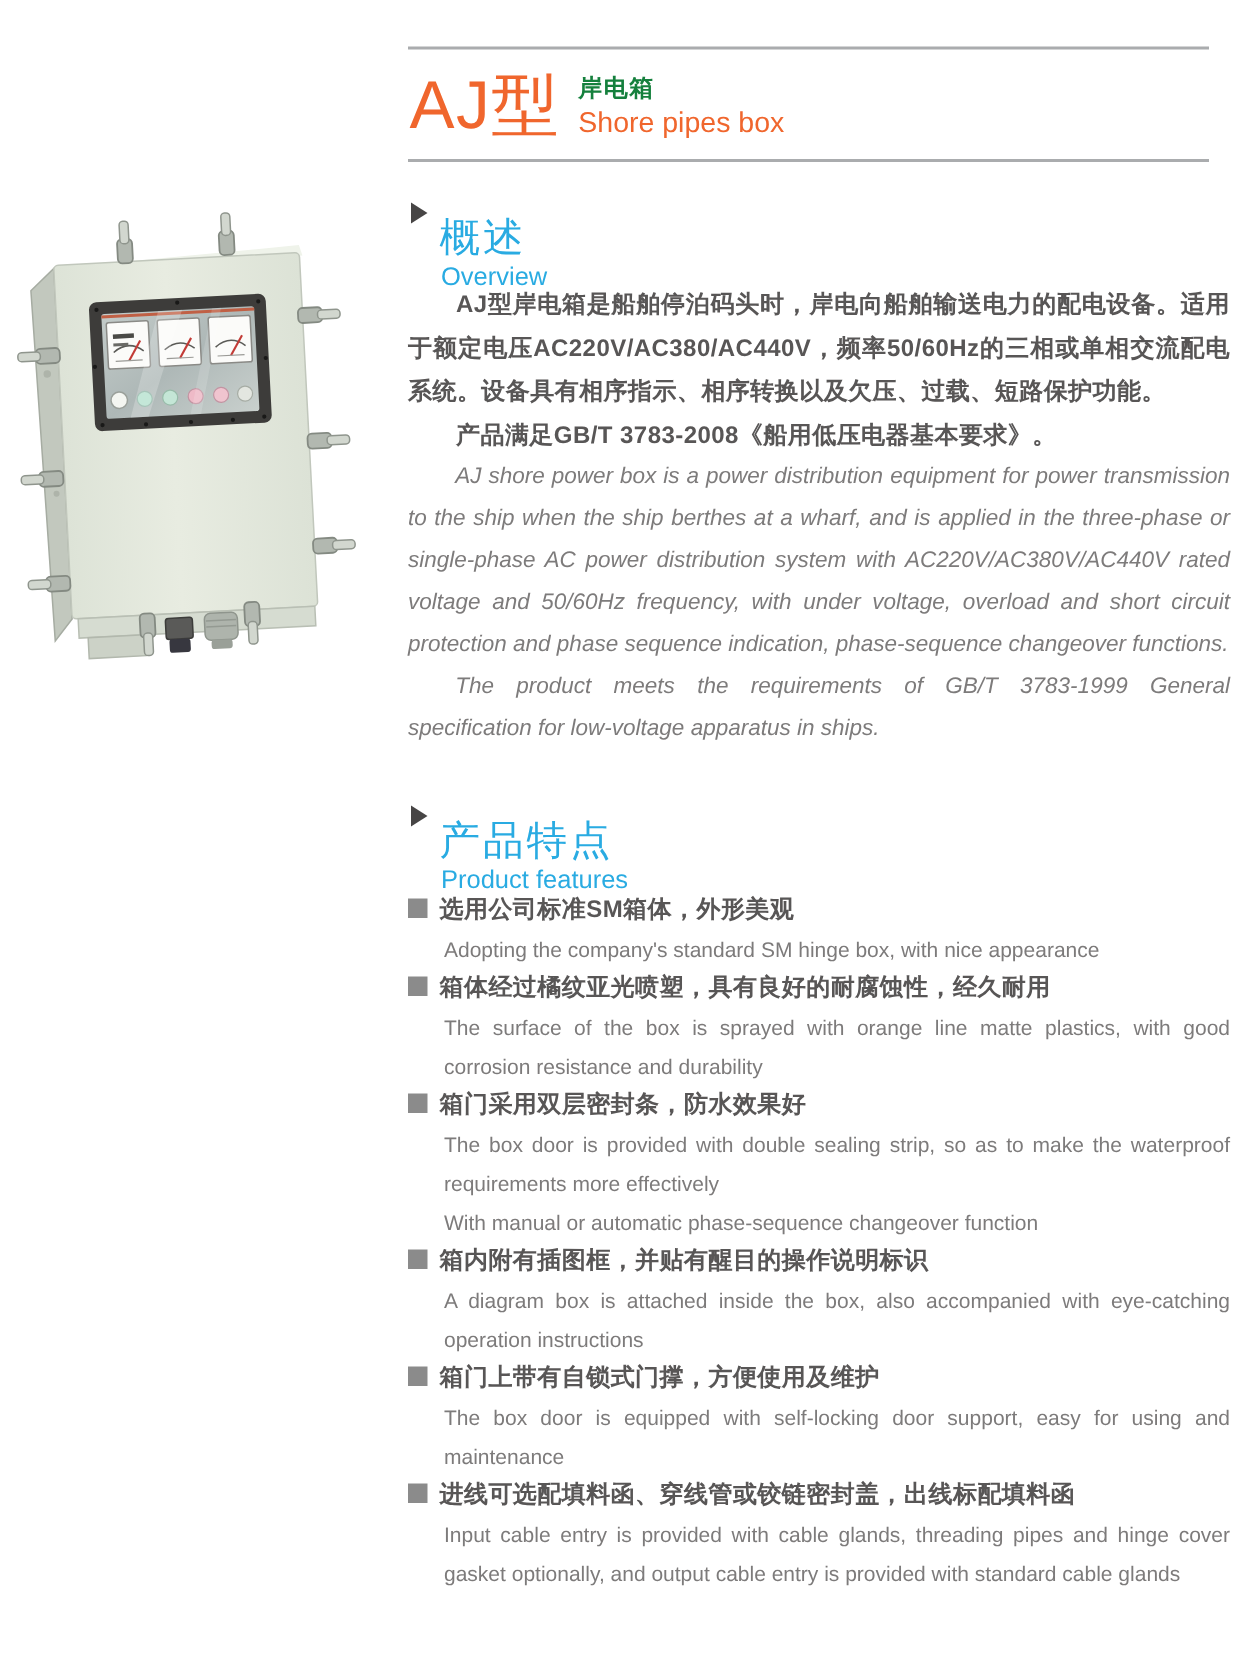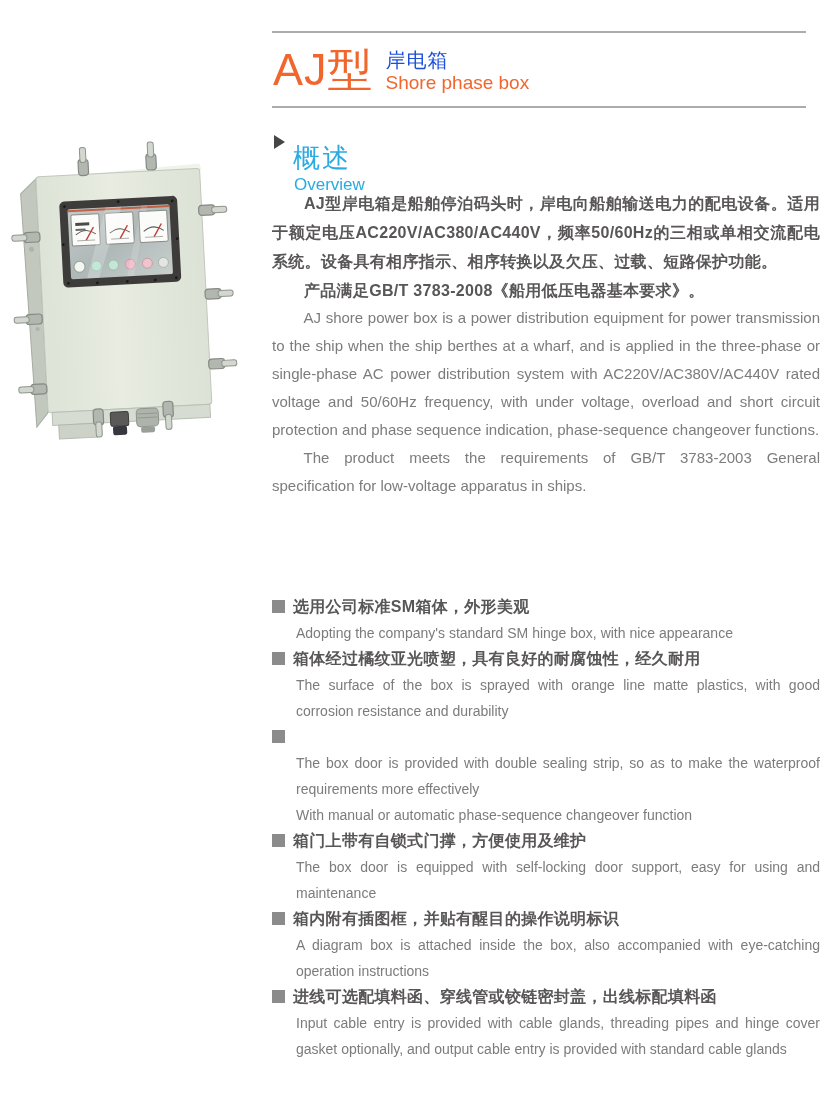--- a/index.html
+++ b/index.html
@@ -11,21 +11,21 @@
     -webkit-font-smoothing:antialiased;
   }
   .rule { position:absolute; left:272px; width:534px; height:2px; background:#aaacae; }
   #rule-top { top:31px; }
   #rule-2 { top:106px; }
 
   
   .title-row { position:absolute; left:273px; top:42px; display:flex; align-items:flex-start; }
   .title-model { font-size:45px; line-height:56px; color:#f0662d; letter-spacing:1px; }
   .title-sub { margin-left:12px; padding-top:7px; }
-  .title-cn { font-size:20px; font-weight:normal; color:#1d4ed8; line-height:22px; letter-spacing:1px; }
+  .title-cn { font-size:16px; font-weight:bold; color:#15803d; line-height:22px; letter-spacing:1px; }
   .title-en { font-size:19px; color:#f0662d; line-height:24px; }
 
   
   .section-heading { position:absolute; left:272px; }
   .heading-arrow {
     position:absolute; left:2px; top:9px; width:0; height:0;
     border-left:11px solid #474545; border-top:7px solid transparent; border-bottom:7px solid transparent;
   }
   .heading-cn { padding-left:21px; font-size:27px; line-height:32px; color:#29abe2; letter-spacing:2px;margin-top:16px; }
   .heading-en { padding-left:22px; font-size:17px; line-height:21px; color:#29abe2; margin-top:0; }
@@ -34,21 +34,21 @@
   .text-block { position:absolute; left:272px; width:548px; }
   .cn-para {
     font-size:16px; color:#585656; line-height:29px;
     text-align:justify; text-indent:2em; letter-spacing:0.3px;
   }
   .en-para {
     font-size:15px; color:#7d7b7b; line-height:28px;
     text-align:justify; text-indent:2.1em;
   }
   #overview-cn { top:189px;font-weight:bold; }
-  #overview-en { top:304px; }
+  #overview-en { top:304px;font-style:italic; }
 
   
   #features-list { top:594px; list-style:none; }
   .feat-item { }
   .feat-cn {
     font-size:16px; color:#585656; line-height:26px; letter-spacing:0.3px;font-weight:bold;
   }
   .bullet {
     display:inline-block; width:13px; height:13px; background:#8b8b8b;
     margin-right:8px; vertical-align:-1px;
@@ -66,21 +66,21 @@
 <body>
 
 <div class="page">
 
   <div class="rule" id="rule-top"></div>
 
   <div class="title-row">
     <div class="title-model">AJ型</div>
     <div class="title-sub">
       <div class="title-cn">岸电箱</div>
-      <div class="title-en">Shore phase box</div>
+      <div class="title-en">Shore pipes box</div>
     </div>
   </div>
 
   <div class="rule" id="rule-2"></div>
 
   <div class="product-photo">
     <svg viewBox="0 0 252 318" xmlns="http://www.w3.org/2000/svg">
       <defs>
         <linearGradient id="face" x1="0" y1="0" x2="1" y2="0">
           <stop offset="0" stop-color="#dde3d7"></stop>
@@ -181,47 +181,52 @@
     <div class="heading-en">Overview</div>
   </div>
 
   <div class="text-block" id="overview-cn">
     <p class="cn-para">AJ型岸电箱是船舶停泊码头时，岸电向船舶输送电力的配电设备。适用于额定电压AC220V/AC380/AC440V，频率50/60Hz的三相或单相交流配电系统。设备具有相序指示、相序转换以及欠压、过载、短路保护功能。</p>
     <p class="cn-para">产品满足GB/T 3783-2008《船用低压电器基本要求》。</p>
   </div>
 
   <div class="text-block" id="overview-en">
     <p class="en-para">AJ shore power box is a power distribution equipment for power transmission to the ship when the ship berthes at a wharf, and is applied in the three-phase or single-phase AC power distribution system with AC220V/AC380V/AC440V rated voltage and 50/60Hz frequency, with under voltage, overload and short circuit protection and phase sequence indication, phase-sequence changeover functions.</p>
-    <p class="en-para">The product meets the requirements of GB/T 3783-2003 General specification for low-voltage apparatus in ships.</p>
-  </div>
-
+    <p class="en-para">The product meets the requirements of GB/T 3783-1999 General specification for low-voltage apparatus in ships.</p>
+  </div>
+
+  <div class="section-heading" style="top:528px;">
+    <span class="heading-arrow"></span>
+    <div class="heading-cn">产品特点</div>
+    <div class="heading-en">Product features</div>
+  </div>
 
   <ul class="text-block" id="features-list">
     <li class="feat-item">
       <div class="feat-cn"><span class="bullet"></span><span>选用公司标准SM箱体，外形美观</span></div>
       <div class="feat-en">Adopting the company's standard SM hinge box, with nice appearance</div>
     </li>
     <li class="feat-item">
       <div class="feat-cn"><span class="bullet"></span><span>箱体经过橘纹亚光喷塑，具有良好的耐腐蚀性，经久耐用</span></div>
       <div class="feat-en">The surface of the box is sprayed with orange line matte plastics, with good corrosion resistance and durability</div>
     </li>
     <li class="feat-item">
-      <div class="feat-cn"><span class="bullet"></span></div>
+      <div class="feat-cn"><span class="bullet"></span><span>箱门采用双层密封条，防水效果好</span></div>
       <div class="feat-en">The box door is provided with double sealing strip, so as to make the waterproof requirements more effectively</div>
     </li>
     <li class="feat-item">
       <div class="feat-en">With manual or automatic phase-sequence changeover function</div>
+    </li>
+    <li class="feat-item">
+      <div class="feat-cn"><span class="bullet"></span><span>箱内附有插图框，并贴有醒目的操作说明标识</span></div>
+      <div class="feat-en">A diagram box is attached inside the box, also accompanied with eye-catching operation instructions</div>
     </li>
     <li class="feat-item">
       <div class="feat-cn"><span class="bullet"></span><span>箱门上带有自锁式门撑，方便使用及维护</span></div>
       <div class="feat-en">The box door is equipped with self-locking door support, easy for using and maintenance</div>
     </li>
     <li class="feat-item">
-      <div class="feat-cn"><span class="bullet"></span><span>箱内附有插图框，并贴有醒目的操作说明标识</span></div>
-      <div class="feat-en">A diagram box is attached inside the box, also accompanied with eye-catching operation instructions</div>
-    </li>
-    <li class="feat-item">
       <div class="feat-cn"><span class="bullet"></span><span>进线可选配填料函、穿线管或铰链密封盖，出线标配填料函</span></div>
       <div class="feat-en">Input cable entry is provided with cable glands, threading pipes and hinge cover gasket optionally, and output cable entry is provided with standard cable glands</div>
     </li>
   </ul>
 
 </div>
 
 </body></html>

